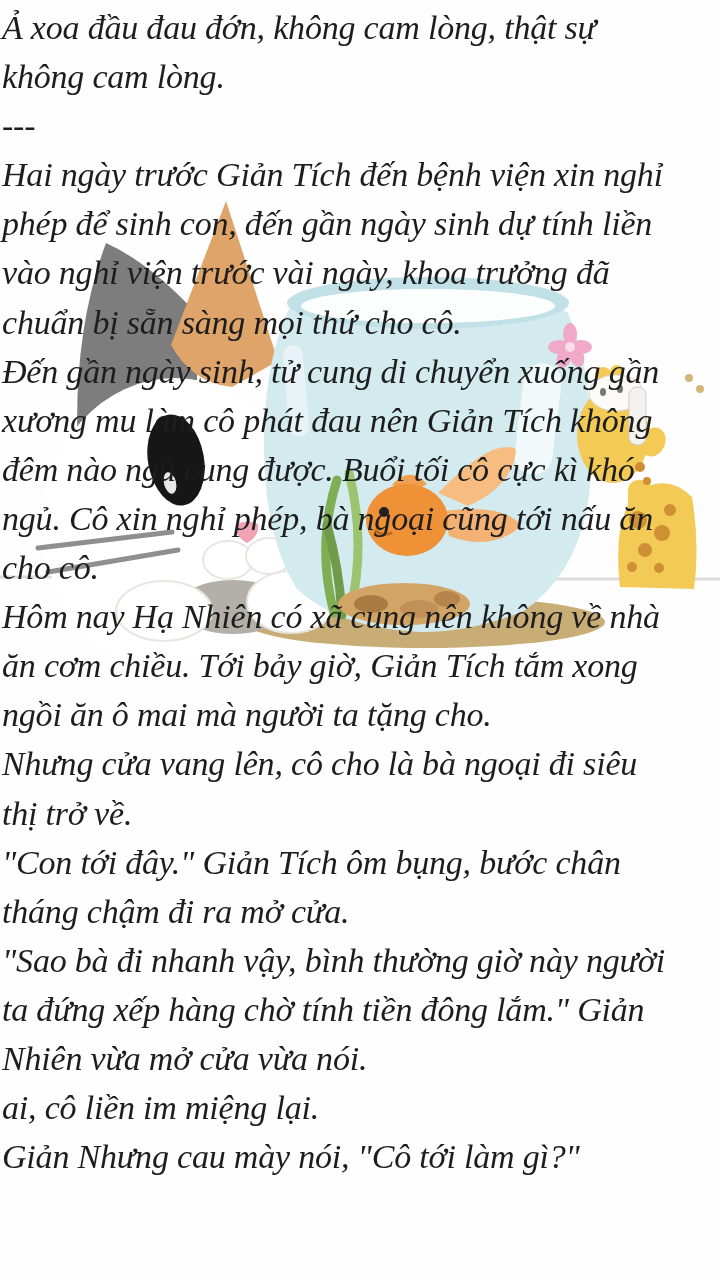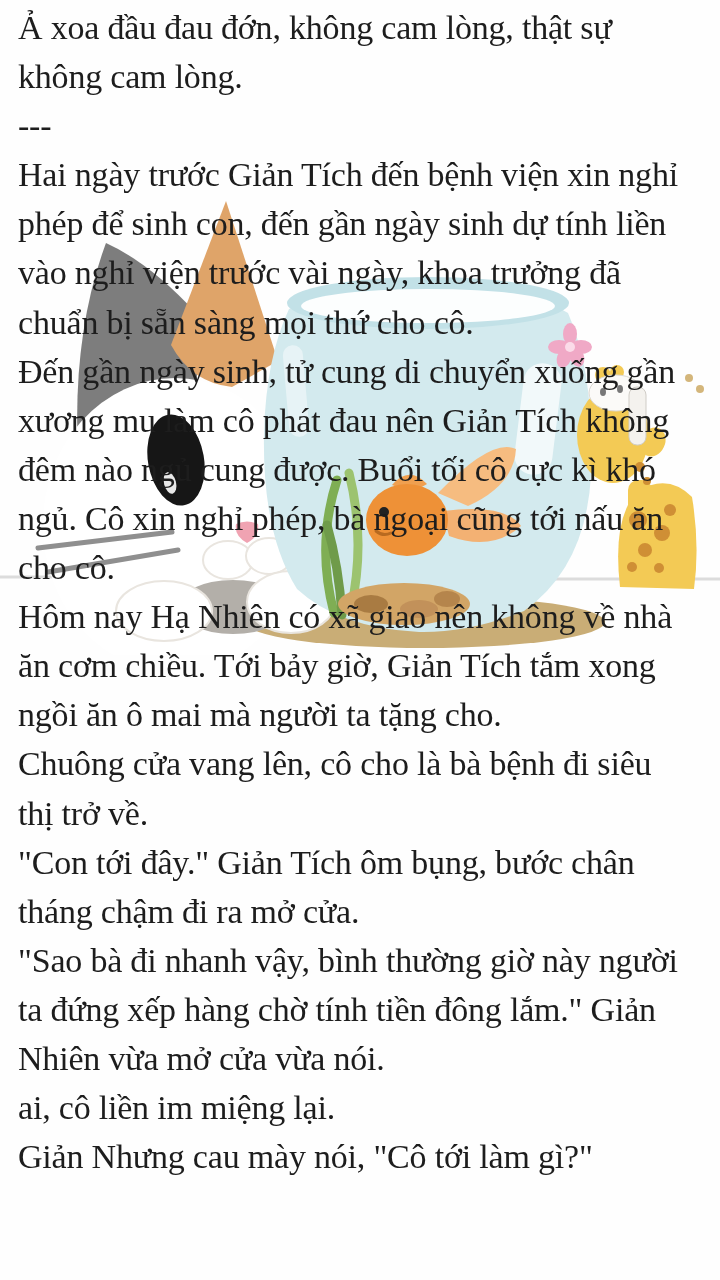--- a/index.html
+++ b/index.html
@@ -23,25 +23,25 @@
     left: 0;
     top: 0;
     width: 720px;
     padding-top: 3px;
     z-index: 1;
   }
   .line {
     height: 49.1px;
     line-height: 49.1px;
     font-size: 34px;
+    font-style: italic;
     color: #1d1d1d;
     padding-left: 2px;
     white-space: nowrap;
     letter-spacing: -0.2px;
-    margin-left: 16px;
   }
 </style>
 </head>
 <body>
 
 <div id="screen" style="background: rgb(254, 254, 254); color: rgb(29, 29, 29);">
 
   <svg id="illustration" width="720" height="460" viewBox="0 0 720 460" xmlns="http://www.w3.org/2000/svg">
 
     <g stroke-width="3" stroke="#dcdcdc">
@@ -140,24 +140,24 @@
       <div class="line">---</div>
       <div class="line">Hai ngày trước Giản Tích đến bệnh viện xin nghỉ</div>
       <div class="line">phép để sinh con, đến gần ngày sinh dự tính liền</div>
       <div class="line">vào nghỉ viện trước vài ngày, khoa trưởng đã</div>
       <div class="line">chuẩn bị sẵn sàng mọi thứ cho cô.</div>
       <div class="line">Đến gần ngày sinh, tử cung di chuyển xuống gần</div>
       <div class="line">xương mu làm cô phát đau nên Giản Tích không</div>
       <div class="line">đêm nào ngủ cung được. Buổi tối cô cực kì khó</div>
       <div class="line">ngủ. Cô xin nghỉ phép, bà ngoại cũng tới nấu ăn</div>
       <div class="line">cho cô.</div>
-      <div class="line">Hôm nay Hạ Nhiên có xã giao nên không về nhà</div>
+      <div class="line">Hôm nay Hạ Nhiên có xã cung nên không về nhà</div>
       <div class="line">ăn cơm chiều. Tới bảy giờ, Giản Tích tắm xong</div>
       <div class="line">ngồi ăn ô mai mà người ta tặng cho.</div>
-      <div class="line">Chuông cửa vang lên, cô cho là bà bệnh đi siêu</div>
+      <div class="line">Nhưng cửa vang lên, cô cho là bà ngoại đi siêu</div>
       <div class="line">thị trở về.</div>
       <div class="line">"Con tới đây." Giản Tích ôm bụng, bước chân</div>
       <div class="line">tháng chậm đi ra mở cửa.</div>
       <div class="line">"Sao bà đi nhanh vậy, bình thường giờ này người</div>
       <div class="line">ta đứng xếp hàng chờ tính tiền đông lắm." Giản</div>
       <div class="line">Nhiên vừa mở cửa vừa nói.</div>
       <div class="line">ai, cô liền im miệng lại.</div>
       <div class="line">Giản Nhưng cau mày nói, "Cô tới làm gì?"</div>
     </div>
 

